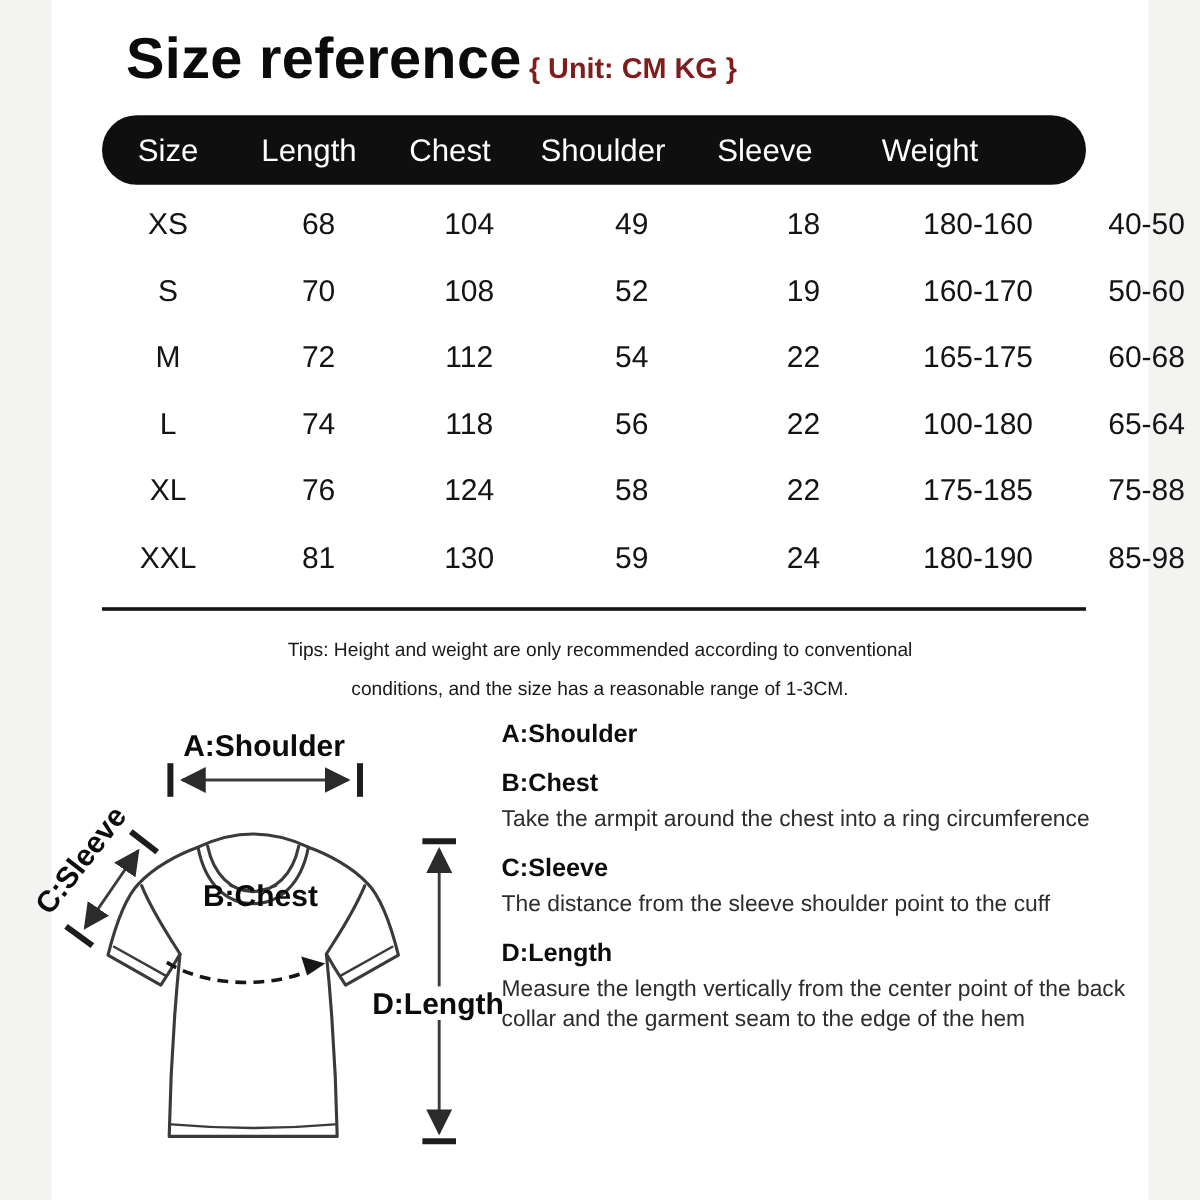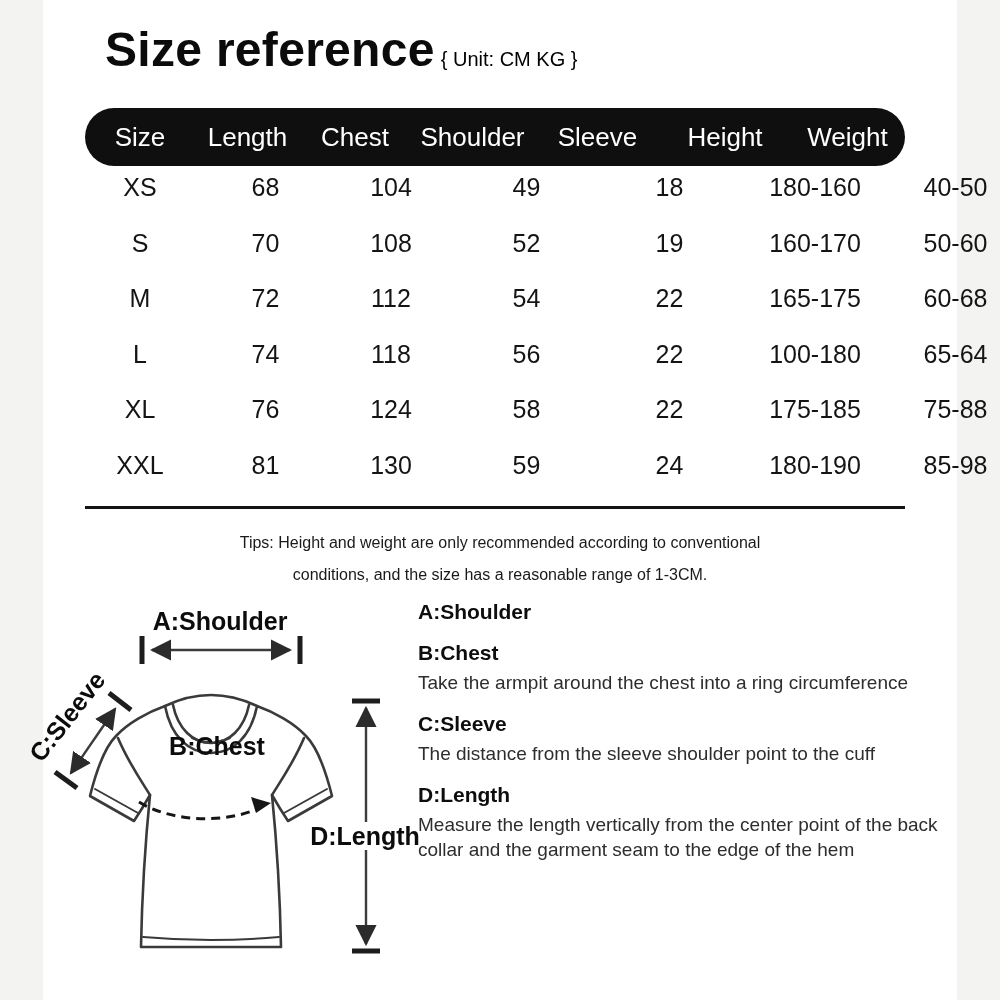--- a/index.html
+++ b/index.html
@@ -3,25 +3,25 @@
 <meta charset="utf-8">
 <style>
   html,body{margin:0;padding:0;background:#ffffff;}
   .page{position:relative;width:1000px;height:1000px;background:#ffffff;
         font-family:"Liberation Sans",sans-serif;overflow:hidden;}
   .edge{position:absolute;top:0;width:43px;height:1000px;background:#f3f3f1;}
   .edge.left{left:0}.edge.right{right:0}
 
   .title-row{position:absolute;left:105px;top:22px;display:flex;align-items:baseline;}
   .title{font-size:48px;font-weight:bold;color:#0b0b0b;letter-spacing:.3px;}
-  .unit{font-size:20px;color:#000000;margin-left:6px;}
-
-  .thead{position:absolute;left:85px;top:108px;width:820px;height:58px;background:#0f0f0f;
+  .unit{font-size:24px;color:#7f1d1d;margin-left:6px;font-weight:bold;}
+
+  .thead{position:absolute;left:85px;top:96px;width:820px;height:58px;background:#0f0f0f;
          border-radius:29px;display:grid;grid-template-columns:110px 105px 110px 125px 125px 130px 115px;
-         align-items:center;color:#ffffff;font-size:26px;}
+         align-items:center;color:#ffffff;font-size:26px;gap:10px;}
   .th{text-align:center;}
   .tbody{position:absolute;left:85px;top:160px;width:820px;}
   .tr{display:grid;grid-template-columns:110px 105px 110px 125px 125px 130px 115px;
       height:55.5px;align-items:center;font-size:25px;color:#141414;gap:18px;}
   .td{text-align:center;}
 
   .divider{position:absolute;left:85px;top:506px;width:820px;height:3px;background:#141414;}
 
   .tips{position:absolute;left:70px;top:527px;width:860px;text-align:center;
         font-size:16px;line-height:32px;color:#1a1a1a;}
@@ -45,21 +45,20 @@
     <span class="title">Size reference</span>
     <span class="unit">{ Unit: CM KG }</span>
   </div>
 
   <div class="thead">
       <div class="th">Size</div>
       <div class="th">Length</div>
       <div class="th">Chest</div>
       <div class="th">Shoulder</div>
       <div class="th">Sleeve</div>
-      <div class="th">Height</div>
       <div class="th">Weight</div>
     </div>
   <div class="tbody">
       <div class="tr">
         <div class="td">XS</div>
         <div class="td">68</div>
         <div class="td">104</div>
         <div class="td">49</div>
         <div class="td">18</div>
         <div class="td">180-160</div>

